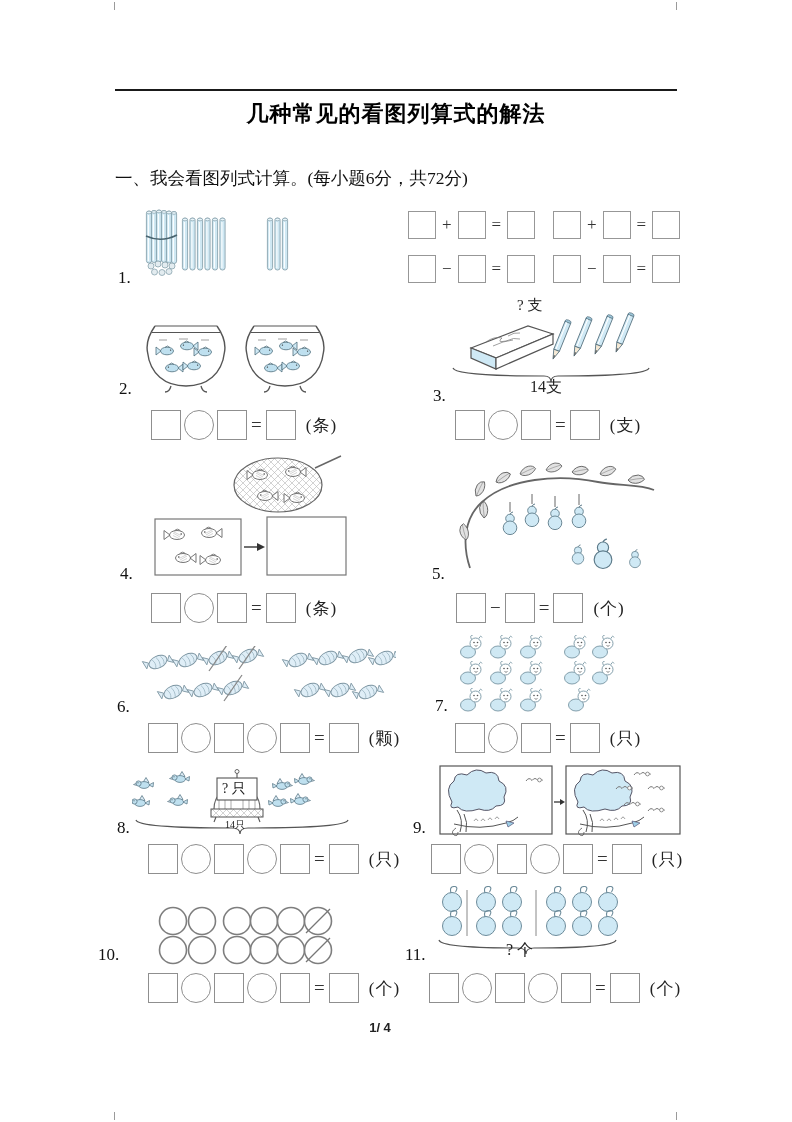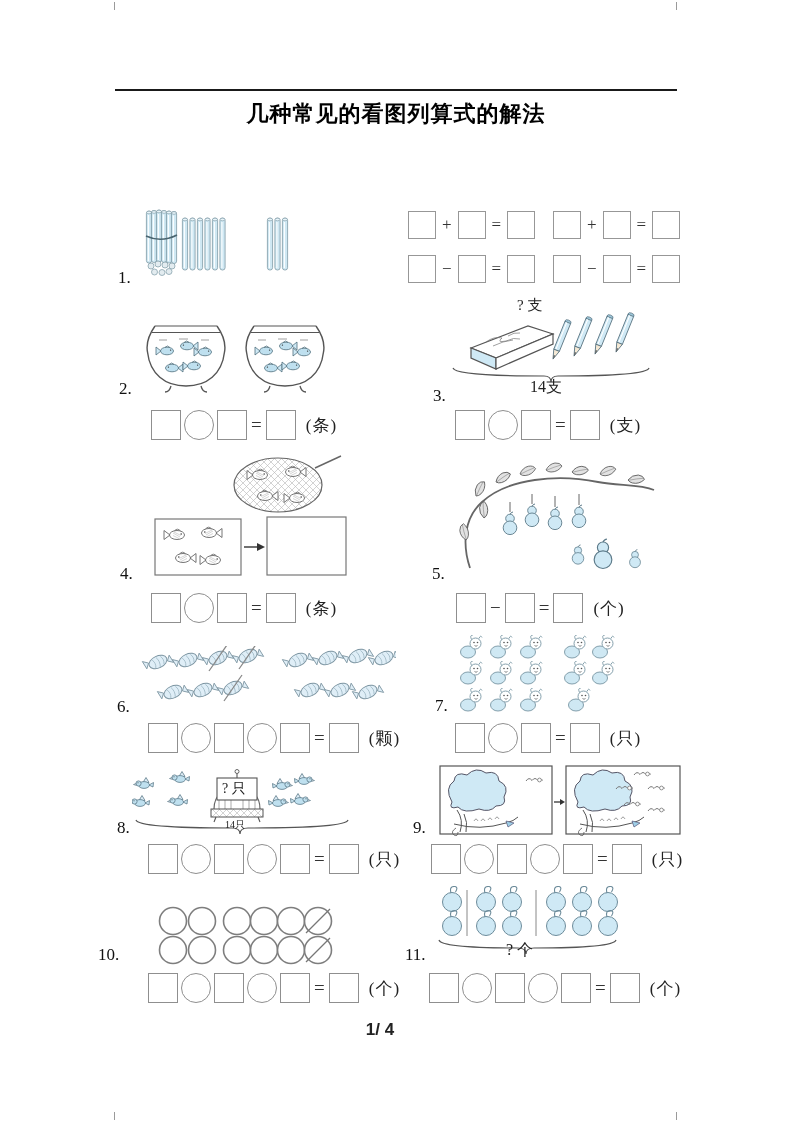--- a/index.html
+++ b/index.html
@@ -14,34 +14,35 @@
   .lbl{position:absolute;font-size:15px;color:#222;white-space:nowrap;}
   .row{position:absolute;display:flex;align-items:center;}
   .sq,.ans{box-sizing:border-box;width:30px;height:30px;border:1.5px solid #8f8f8f;background:#fff;margin-right:3px;flex:none;}
   .cir{box-sizing:border-box;width:30px;height:30px;border:1.5px solid #8f8f8f;border-radius:50%;background:#fff;margin-right:3px;flex:none;}
   .op{font-size:19px;color:#333;margin:0 4px 0 1px;flex:none;}
   .unit{font-size:17px;color:#222;margin-left:7px;letter-spacing:1px;flex:none;}
   .sqs{box-sizing:border-box;width:28px;height:28px;border:1.4px solid #979797;background:#fff;flex:none;}
   .ops{font-size:17px;color:#333;margin:0 6px;flex:none;}
   .illus{position:absolute;}
   .footer{position:absolute;left:0;top:1020px;width:760px;text-align:center;
-          font-family:"Liberation Sans",sans-serif;font-weight:700;font-size:17px;color:#222;}
+          font-family:"Liberation Sans",sans-serif;font-weight:700;font-size:13px;color:#222;}
 </style>
 </head>
 <body>
 
 <div id="page">
 
   <div class="cornermark" style="left:114px;top:2px;"></div>
   <div class="cornermark" style="left:676px;top:2px;"></div>
   <div class="cornermark" style="left:114px;top:1112px;"></div>
   <div class="cornermark" style="left:676px;top:1112px;"></div>
 
   <div class="toprule"></div>
   <div class="title">几种常见的看图列算式的解法</div>
+  <div class="section">一、我会看图列式计算。(每小题6分，共72分)</div>
 
   <svg width="0" height="0" style="position:absolute">
     <defs>
       <pattern id="xh" width="7" height="7" patternUnits="userSpaceOnUse">
         <path d="M0,7 L7,0 M0,0 L7,7" stroke="#b5b5b5" stroke-width="0.6"></path>
       </pattern>
       <g id="fishb">
         <path d="M-6,0 L-11,-4 L-11,4 Z" fill="#cfe9f5" stroke="#51707e" stroke-width="0.8"></path>
         <ellipse cx="0" cy="0" rx="6.5" ry="3.8" fill="#bfe0ef" stroke="#51707e" stroke-width="0.8"></ellipse>
         <path d="M-2,-3.6 Q0.5,-6.5 3,-3.4" fill="none" stroke="#51707e" stroke-width="0.8"></path>

